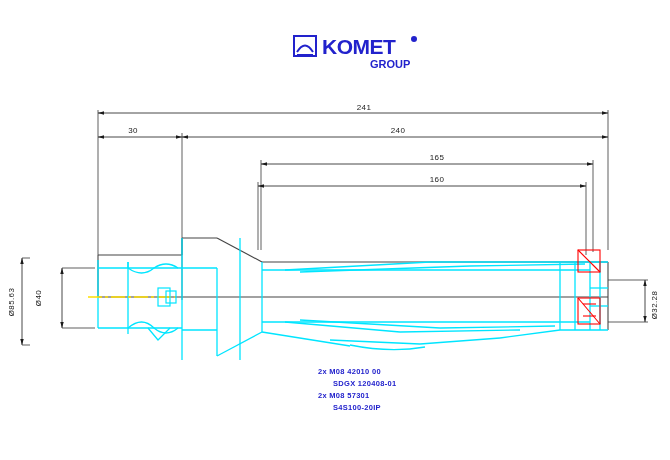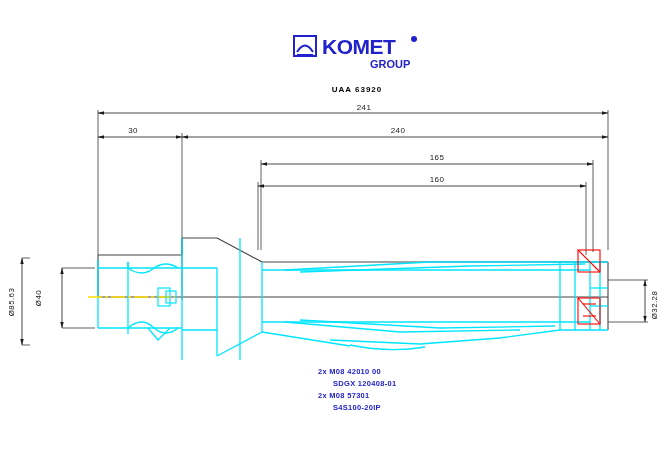--- a/index.html
+++ b/index.html
@@ -30,23 +30,20 @@
         <path d="M5 22 Q13 9 21 22" fill="none" stroke="#2222cc" stroke-width="2"></path>
         <path d="M5 25 L21 25" stroke="#2222cc" stroke-width="2"></path>
       </g>
 
       <text class="logotxt" x="30" y="24" style="font-size:21px;letter-spacing:-0.5px;">KOMET</text>
       <circle cx="122" cy="9" r="3" fill="#2222cc"></circle>
       <text class="logotxt" x="78" y="38" style="font-size:11px;letter-spacing:0px;">GROUP</text>
     </svg>
   </div>
 
-  <div style="position:absolute;left:292px;top:78px;width:130px;text-align:center;">
-    <span class="partno">UAA 63920</span>
-  </div>
 
   <svg width="670" height="460" style="position:absolute;left:0;top:0;">
 
     <defs>
       <marker id="arrL" markerWidth="9" markerHeight="7" refX="8" refY="3.5" orient="auto">
         <polygon points="8,3.5 0,1.2 0,5.8" fill="#1a1a1a"></polygon>
       </marker>
       <marker id="arrR" markerWidth="9" markerHeight="7" refX="1" refY="3.5" orient="auto">
         <polygon points="1,3.5 9,1.2 9,5.8" fill="#1a1a1a"></polygon>
       </marker>

